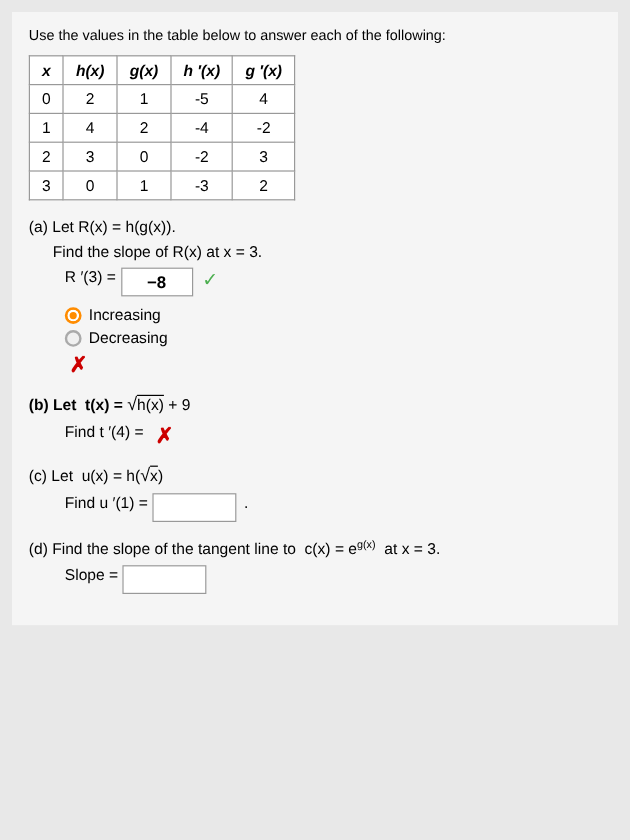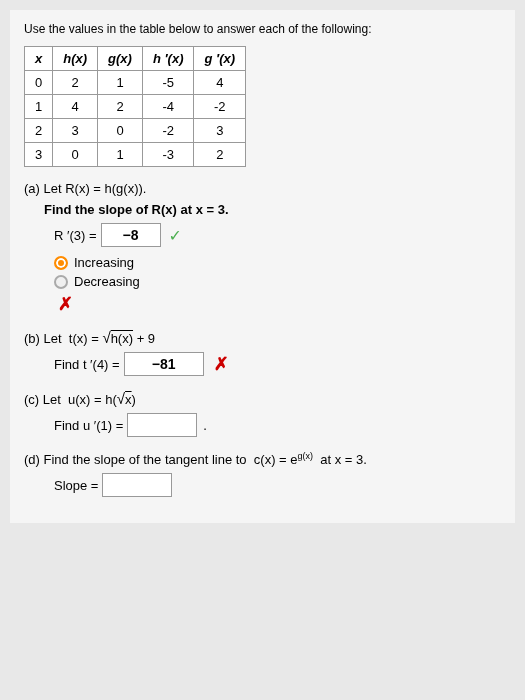--- a/index.html
+++ b/index.html
@@ -39,25 +39,23 @@
       margin-bottom: 14px;
     }
     .section-title {
       font-size: 13px;
       margin-bottom: 6px;
     }
     .sub-question {
       margin-left: 20px;
       margin-bottom: 6px;
       font-size: 13px;
-      font-weight: bold;
     }
     .answer-row {
       display: flex;
-      align-items: center;
       margin-left: 30px;
       margin-bottom: 8px;
       gap: 4px;
     }
     .answer-box {
       border: 1px solid #999;
       background: #fff;
       padding: 3px 8px;
       font-size: 14px;
       font-weight: bold;
@@ -107,21 +105,21 @@
       border-color: #aaa;
       background: #f0f0f0;
     }
     .math {
       font-style: italic;
     }
     .equals-label {
       font-size: 13px;
     }
     sup { font-size: 9px; }
-    .part-label { font-weight: normal; }
+    .part-label { font-weight: bold; }
   </style>
 </head>
 <body>
 
 <div class="page">
 
   <div class="instruction">Use the values in the table below to answer each of the following:</div>
 
   <table class="data-table">
     <thead>
@@ -195,23 +193,20 @@
       <span class="cross-icon" style="color:#cc0000; font-weight:bold; font-size:18px;">✗</span>
     </div>
   </div>
 
   <div class="section">
     <div class="section-title">
       <span class="part-label">(b) Let &nbsp;t(x) = </span><span style="font-size:15px;">√</span><span style="text-decoration: overline;">h(x)</span><span> + 9</span>
     </div>
     <div class="answer-row">
       <span class="equals-label">Find t ′(4) =</span>
-      <div class="answer-box answer-box-wide">
-        <span>−81</span>
-      </div>
       <span class="cross-icon" style="color:#cc0000; font-weight:bold; font-size:18px; margin-left:6px;">✗</span>
     </div>
   </div>
 
   <div class="section">
     <div class="section-title">
       <span>(c) Let &nbsp;u(x) = h(</span><span style="font-size:15px;">√</span><span style="text-decoration:overline;">x</span><span>)</span>
     </div>
     <div class="answer-row">
       <span class="equals-label">Find u ′(1) =</span>

